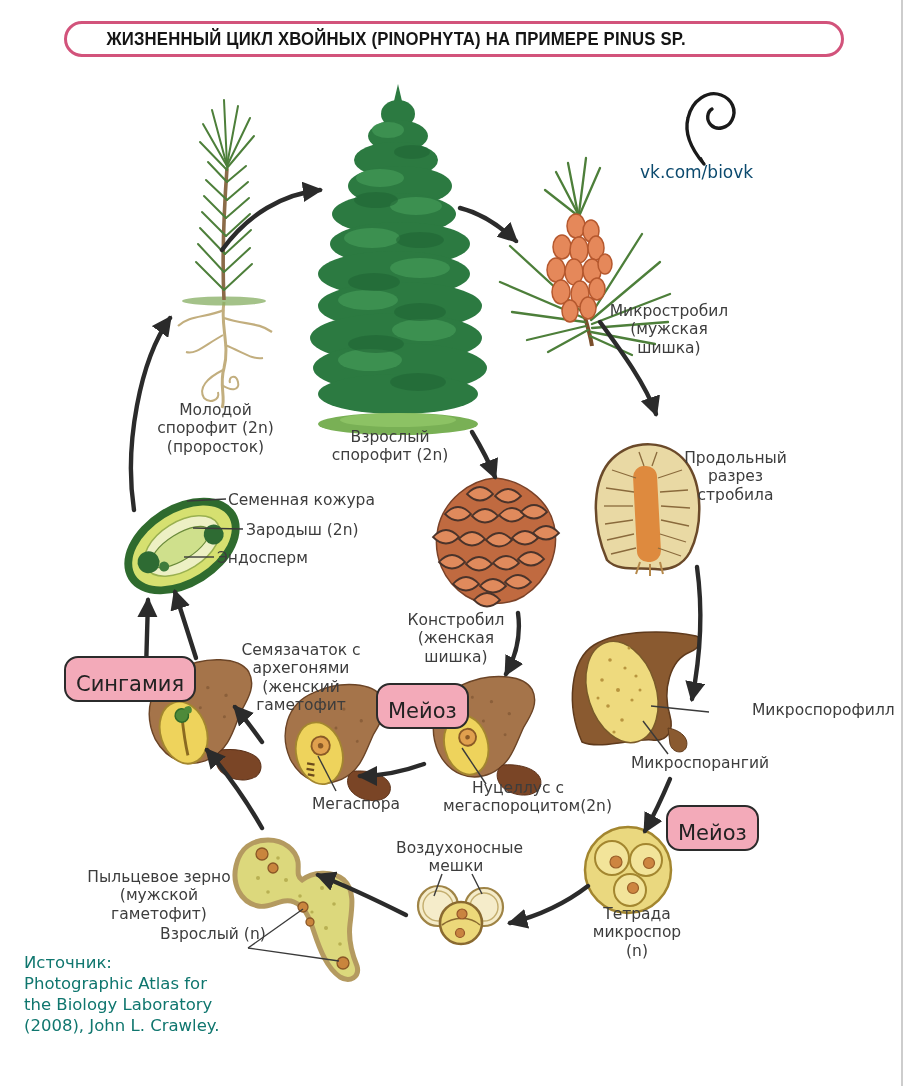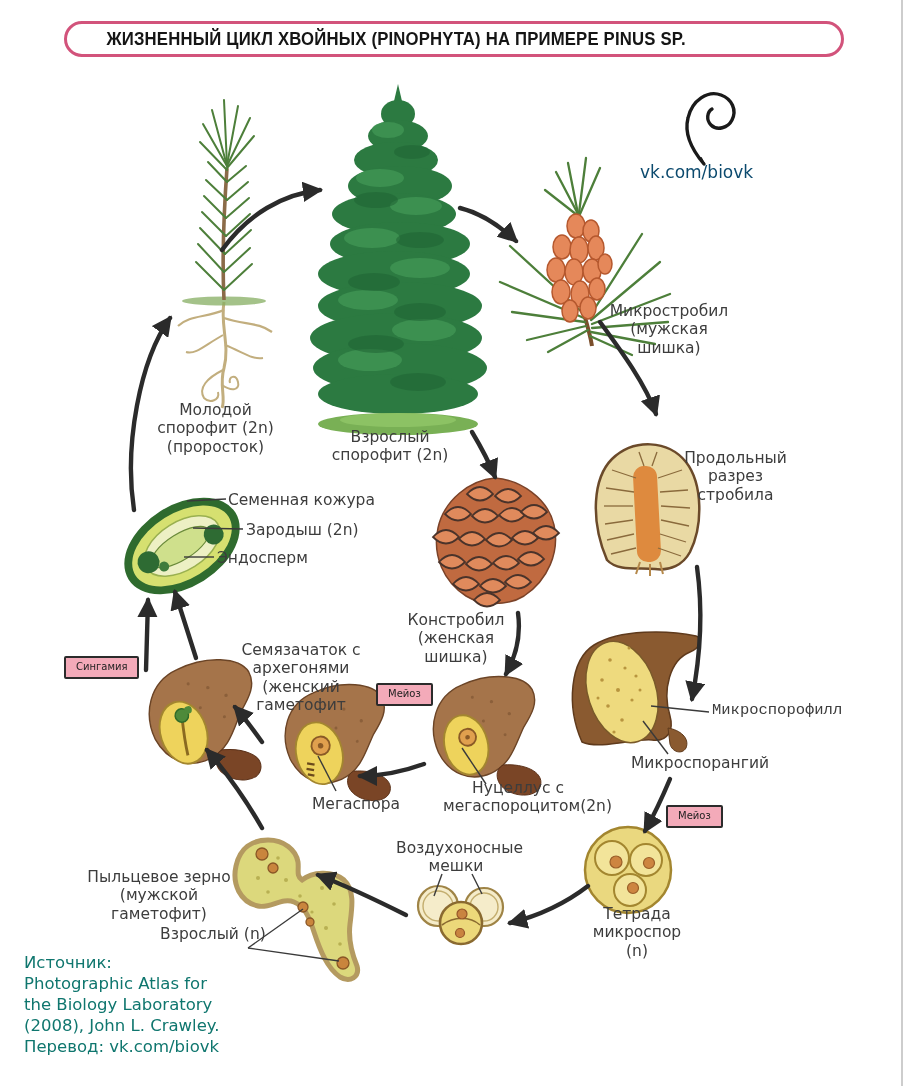--- a/index.html
+++ b/index.html
@@ -4,22 +4,22 @@
 <style>
   html,body{margin:0;padding:0;background:#ffffff;}
   .page{position:relative;width:910px;height:1086px;background:#ffffff;overflow:hidden;
         font-family:"DejaVu Sans",sans-serif;color:#3d3d3d;}
   .titlebox{position:absolute;left:64px;top:21px;width:780px;height:36px;border:3px solid #d2537b;
         border-radius:19px;background:#fff;display:flex;align-items:center;justify-content:flex-start;box-sizing:border-box;}
   .titlebox span{font-family:"Liberation Sans",sans-serif;font-weight:700;font-size:19px;color:#151515;
         transform:scaleX(.88);white-space:nowrap;letter-spacing:.2px;}
   .lbl{position:absolute;font-size:15.5px;line-height:1.18;color:#3d3d3d;white-space:pre-line;}
   .c{text-align:center;}
-  .badge{position:absolute;background:#f3aab9;border:2px solid #2b2b2b;border-radius:2px;
-        color:#222;font-size:10px;line-height:1;padding:4px 10px 5px;}
+  .badge{position:absolute;background:#f3aab9;border:2px solid #2b2b2b;border-radius:14px;
+        color:#222;font-size:21px;line-height:1;padding:16px 10px 5px;}
   .wm{position:absolute;left:640px;top:162px;font-size:17px;color:#0c4a6e;}
   .src{position:absolute;left:24px;top:953px;font-size:16.5px;line-height:1.27;color:#0f766e;}
   .edge{position:absolute;right:7px;top:0;width:2px;height:1086px;background:#cdcdcd;}
   svg.art{position:absolute;left:0;top:0;}
 </style>
 </head>
 <body>
 
 <div class="page">
 
@@ -376,21 +376,21 @@
 разрез
 стробила</div>
   <div class="lbl" style="left:228px;top:491px;">Семенная кожура</div>
   <div class="lbl" style="left:246px;top:521px;">Зародыш (2n)</div>
   <div class="lbl" style="left:217px;top:549px;">Эндосперм</div>
   <div class="lbl c" style="left:392px;top:611px;width:128px;">Констробил
 (женская шишка)</div>
   <div class="lbl c" style="left:222px;top:641px;width:158px;">Семязачаток с
 архегонями (женский
 гаметофит</div>
-  <div class="lbl" style="left:712px;top:701px;font-family:Liberation Mono, monospace;">Микроспорофилл</div>
+  <div class="lbl" style="left:752px;top:701px;">Микроспорофилл</div>
   <div class="lbl" style="left:631px;top:754px;">Микроспорангий</div>
   <div class="lbl c" style="left:301px;top:795px;width:110px;">Мегаспора</div>
   <div class="lbl c" style="left:443px;top:779px;width:150px;text-align:center;">Нуцеллус с
 мегаспороцитом(2n)</div>
   <div class="lbl c" style="left:396px;top:839px;width:120px;">Воздухоносные
 мешки</div>
   <div class="lbl c" style="left:584px;top:905px;width:106px;">Тетрада
 микроспор
 (n)</div>
   <div class="lbl c" style="left:80px;top:868px;width:158px;">Пыльцевое зерно
@@ -399,17 +399,16 @@
 
   <div class="badge" style="left:64px;top:656px;">Сингамия</div>
   <div class="badge" style="left:376px;top:683px;">Мейоз</div>
   <div class="badge" style="left:666px;top:805px;">Мейоз</div>
 
   <div class="src">
     <div>Источник:</div>
     <div>Photographic Atlas for</div>
     <div>the Biology Laboratory</div>
     <div>(2008), John L. Crawley.</div>
-    <div>Перевод: vk.com/biovk</div>
   </div>
 
   <div class="edge"></div>
 </div>
 
 </body></html>

